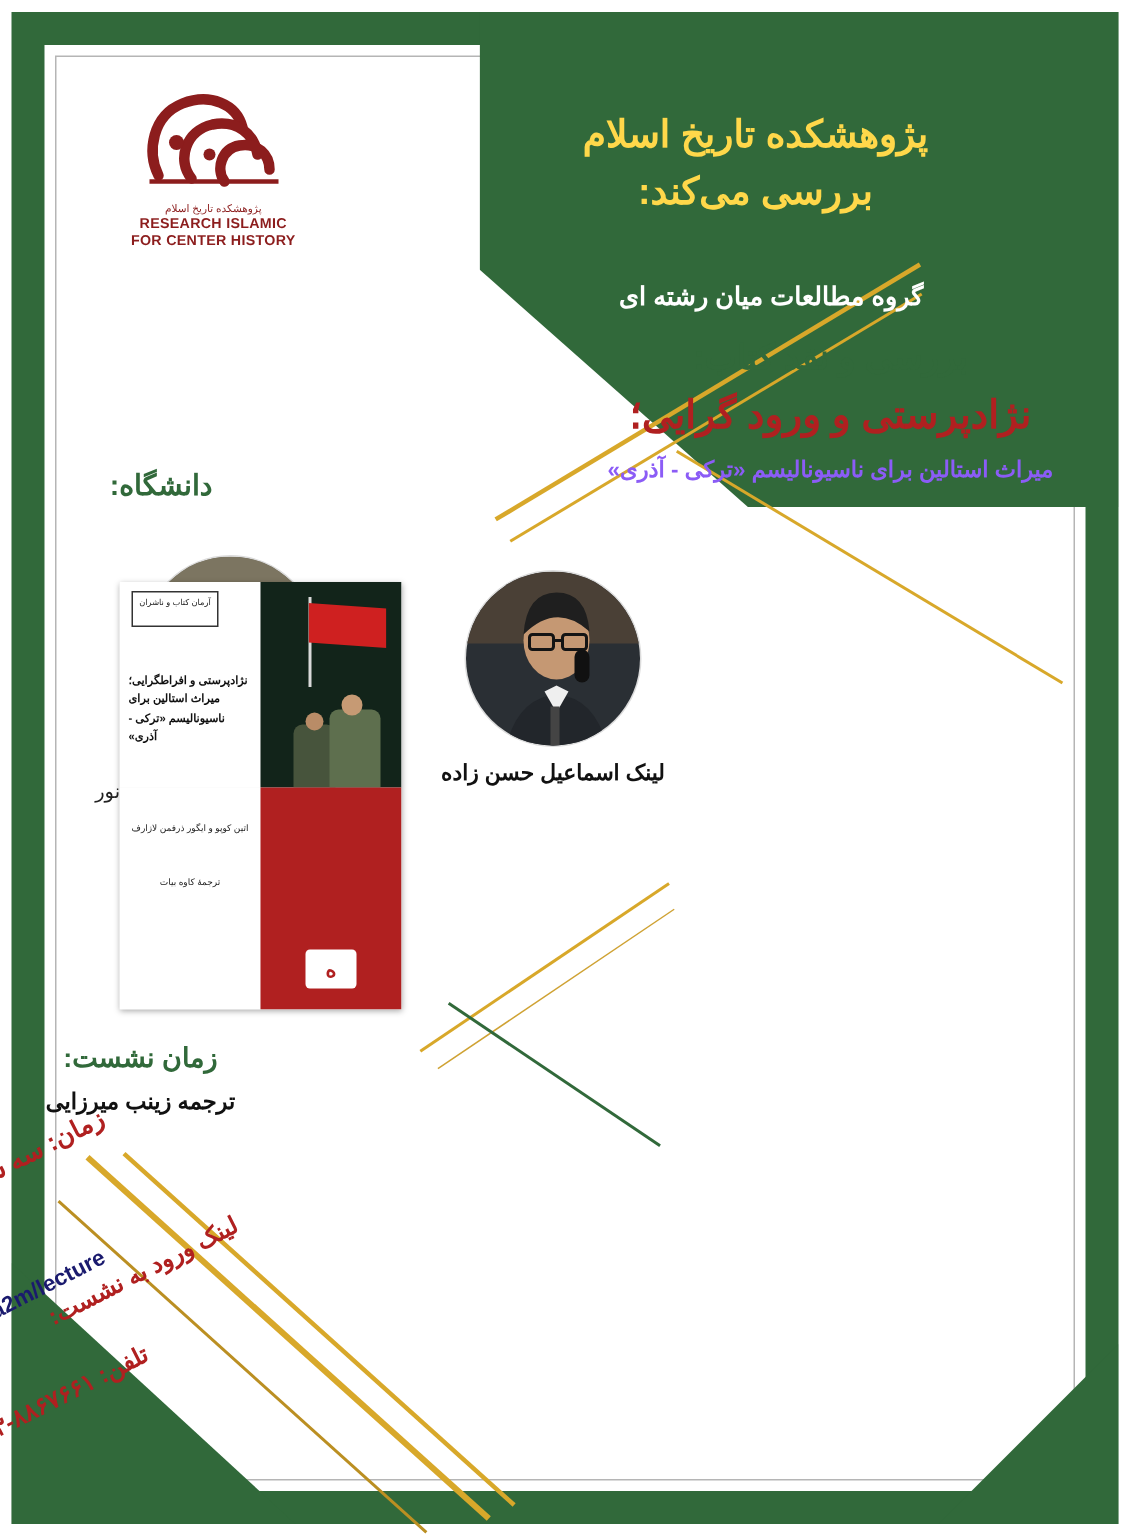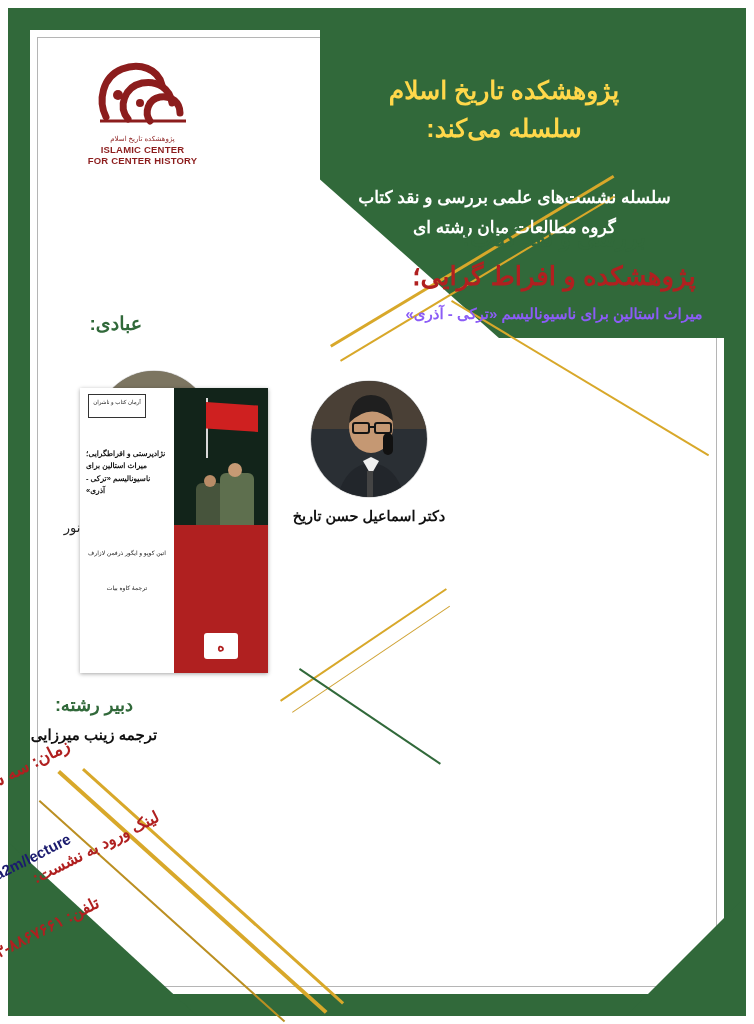--- a/index.html
+++ b/index.html
@@ -292,41 +292,40 @@
     <svg class="logo-mark" viewBox="0 0 110 78">
       <path d="M18 62 C10 46, 14 22, 34 14 C52 7, 70 14, 74 30" fill="none" stroke="#8c1d1d" stroke-width="7" stroke-linecap="round"></path>
       <path d="M40 64 C30 52, 36 32, 54 28 C70 25, 82 34, 84 48" fill="none" stroke="#8c1d1d" stroke-width="7" stroke-linecap="round"></path>
       <path d="M62 66 C56 58, 60 44, 72 42 C84 40, 92 48, 92 58" fill="none" stroke="#8c1d1d" stroke-width="7" stroke-linecap="round"></path>
       <circle cx="30" cy="40" r="5" fill="#8c1d1d"></circle>
       <circle cx="52" cy="48" r="4" fill="#8c1d1d"></circle>
       <path d="M12 66 L98 66" stroke="#8c1d1d" stroke-width="3"></path>
     </svg>
     <div class="logo-fa">پژوهشکده تاریخ اسلام</div>
     <div class="logo-en">
-      <div>ISLAMIC CENTER</div>
+      <div>RESEARCH ISLAMIC</div>
       <div>FOR CENTER HISTORY</div>
     </div>
   </div>
 
   <div class="header-text">
     <div class="header-line1">پژوهشکده تاریخ اسلام</div>
-    <div class="header-line2">سلسله می‌کند:</div>
+    <div class="header-line2">بررسی می‌کند:</div>
   </div>
   <div class="series-text">
-    <div>سلسله نشست‌های علمی بررسی و نقد کتاب</div>
     <div>گروه مطالعات میان رشته ای</div>
   </div>
 
   <div class="main-title">
     <div class="mt-1">بررسی و نقد کتاب:</div>
-    <div class="mt-2">پژوهشکده و افراط گرایی؛</div>
+    <div class="mt-2">نژادپرستی و ورود گرایی؛</div>
     <div class="mt-3">میراث استالین برای ناسیونالیسم «ترکی - آذری»</div>
   </div>
 
-  <div class="critics-label">عبادی:</div>
+  <div class="critics-label">دانشگاه:</div>
 
   <div class="person person-a">
     <div class="person-photo">
       <svg viewBox="0 0 118 118" width="118" height="118">
         <rect width="118" height="118" fill="#6d6a5e"></rect>
         <rect x="0" y="0" width="118" height="58" fill="#7c7561"></rect>
         <rect x="0" y="58" width="118" height="60" fill="#3a3c36"></rect>
         <ellipse cx="59" cy="52" rx="23" ry="27" fill="#c89a76"></ellipse>
         <path d="M36 46 q23 -22 46 0 q-4 -26 -23 -26 q-19 0 -23 26z" fill="#2b2b2b"></path>
         <rect x="40" y="48" width="16" height="10" rx="2" fill="none" stroke="#1d1d1d" stroke-width="2"></rect>
@@ -350,21 +349,21 @@
         <path d="M40 42 q22 -22 44 -2 q-2 -26 -22 -26 q-20 0 -22 28z" fill="#1f1f1f"></path>
         <rect x="44" y="42" width="16" height="10" rx="2" fill="none" stroke="#141414" stroke-width="2"></rect>
         <rect x="66" y="42" width="16" height="10" rx="2" fill="none" stroke="#141414" stroke-width="2"></rect>
         <line x1="60" y1="46" x2="66" y2="46" stroke="#141414" stroke-width="2"></line>
         <path d="M28 118 q8 -34 34 -36 q26 2 34 36z" fill="#22262b"></path>
         <path d="M54 80 l8 14 l8 -14 l-8 -4z" fill="#efefef"></path>
         <rect x="58" y="90" width="6" height="28" fill="#444"></rect>
         <rect x="74" y="52" width="10" height="22" rx="5" fill="#111"></rect>
       </svg>
     </div>
-    <div class="person-name">دکتر اسماعیل حسن تاریخ</div>
+    <div class="person-name">لینک اسماعیل حسن زاده</div>
   </div>
 
   <div class="book">
     <div class="book-top-left"></div>
     <div class="book-top-right">
       <div class="flag-pole"></div>
       <div class="flag"></div>
       <div class="fig fig2"></div>
       <div class="fig fig1"></div>
       <div class="fig-head2"></div>
@@ -376,21 +375,21 @@
       <div class="book-emblem-inner">ه</div>
     </div>
     <div class="book-pub-tag">آرمان کتاب
 و ناشران</div>
     <div class="book-title">نژادپرستی و افراطگرایی؛ میراث استالین برای ناسیونالیسم «ترکی - آذری»</div>
     <div class="book-authors">اتین کوپو و ایگور ذرفمن لازارف</div>
     <div class="book-translator">ترجمهٔ کاوه بیات</div>
   </div>
 
   <div class="secretary">
-    <div class="secretary-label">دبیر رشته:</div>
+    <div class="secretary-label">زمان نشست:</div>
     <div class="secretary-name">ترجمه زینب میرزایی</div>
   </div>
 
   <div class="info-rot info-time">زمان: سه شنبه ۱۴۰۴/۰۷/۱۵ ساعت: ۱۶-۱۸</div>
   <div class="info-rot info-link-label">لینک ورود به نشست:</div>
   <div class="info-rot info-link-url">https://www.skyroom.online/ch/a2m/lecture</div>
   <div class="info-rot info-phone">تلفن: ۸۸۶۷۶۶۱-۳ فکس: ۸۸۶۷۶۸۶۰</div>
 
 </div>
 

